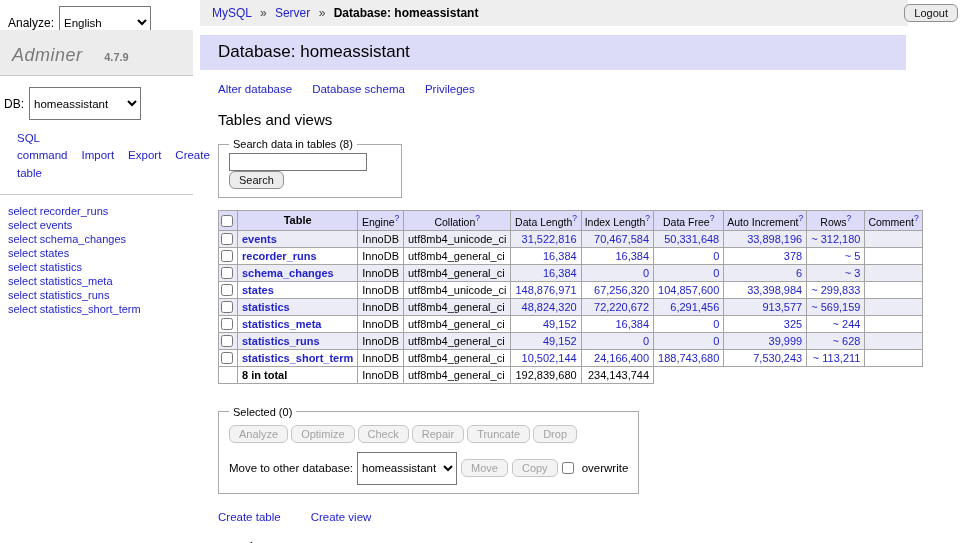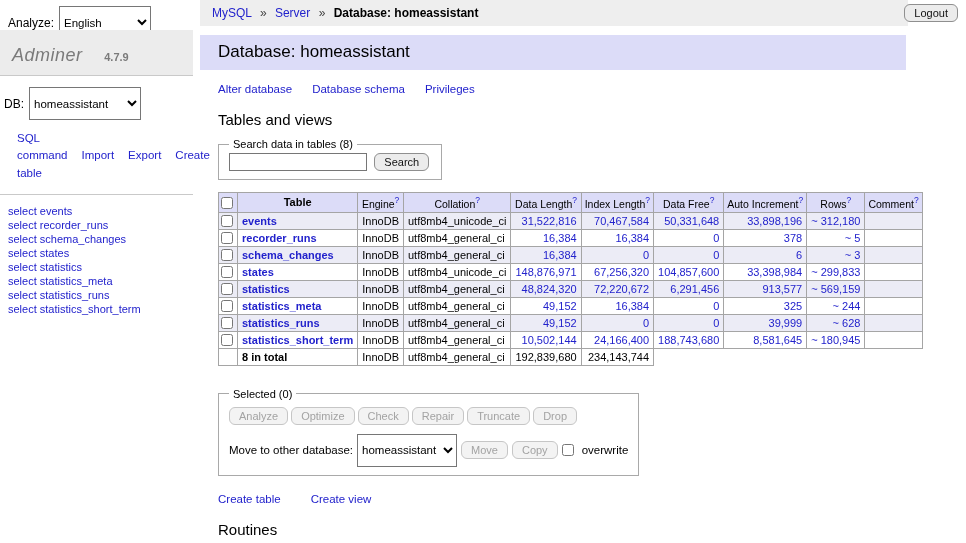--- a/index.html
+++ b/index.html
@@ -46,21 +46,21 @@
   
   #content { position: absolute; top: 35px; left: 200px; width: 706px; }
   #content h2 { margin: 0; padding: 7px 18px 8px; background: var(--title, #ddf); font-size: 17px; font-weight: normal; }
   .cbody { padding: 0 0 0 18px; }
   .top-links { margin: 13px 0 0; font-size: 11.5px; }
   .top-links a { margin-right: 20px; }
   h3 { font-size: 15px; font-weight: normal; margin: 16px 0 0; }
 
   fieldset { border: 1px solid #a9a9a9; margin: 10px 0 0; padding: 3px 10px 8px; }
   legend { font-size: 11px; padding: 0 4px; }
-  #search-fieldset { width: 224px; }
+  #search-fieldset { width: 184px; }
   #search-fieldset input[type=text] { width: 138px; height: 18px; border: 1px solid #767676; font-size: 11px; margin-right: 4px; }
 
   table { border-collapse: collapse; margin: 12px 0 0; font-size: 11px; }
   th, td { border: 1px solid #a5a5a5; padding: 2px 4px; height: 13px; white-space: nowrap; }
   thead th { background: var(--head, #ddf); font-weight: normal; font-size: 10.5px; text-align: center; padding: 2px 3px; }
   thead th.name { font-weight: bold; font-size: 11px; }
   th.cb, td.cb { width: 18px; text-align: center; padding: 1px 2px; }
   tbody tr:nth-child(odd) td { background: var(--odd, #ececf6); }
   td.name a { font-weight: bold; }
   td.num { text-align: right; }
@@ -102,22 +102,22 @@
     <span class="brand">Adminer</span>
     <span class="ver">4.7.9</span>
   </h1>
   <div class="dbsel">
     <span>DB:</span><select><option>homeassistant</option></select>
   </div>
   <p class="menu-links">
     <a>SQL command</a><a>Import</a><a>Export</a><a>Create table</a>
   </p>
   <ul class="table-links">
+      <li><a>select recorder_runs</a></li>
       <li><a>select events</a></li>
-      <li><a>select recorder_runs</a></li>
       <li><a>select schema_changes</a></li>
       <li><a>select states</a></li>
       <li><a>select statistics</a></li>
       <li><a>select statistics_meta</a></li>
       <li><a>select statistics_runs</a></li>
       <li><a>select statistics_short_term</a></li>
     </ul>
 </div>
 
 <div id="content">
@@ -236,22 +236,22 @@
             <td class="comment"></td>
           </tr>
           <tr>
             <td class="cb"><input type="checkbox" style=""></td>
             <td class="name"><a>statistics_short_term</a></td>
             <td class="engine">InnoDB</td>
             <td class="collation">utf8mb4_general_ci</td>
             <td class="num"><a>10,502,144</a></td>
             <td class="num"><a>24,166,400</a></td>
             <td class="num"><a>188,743,680</a></td>
-            <td class="num"><a>8,581,645</a></td>
-            <td class="num"><a>~ 180,945</a></td>
+            <td class="num"><a>7,530,243</a></td>
+            <td class="num"><a>~ 113,211</a></td>
             <td class="comment"></td>
           </tr>
         </tbody>
       <tfoot>
         <tr>
             <td class="cb"></td>
             <td class="total-name">8 in total</td>
             <td class="engine">InnoDB</td>
             <td class="collation">utf8mb4_general_ci</td>
             <td class="num">192,839,680</td>

